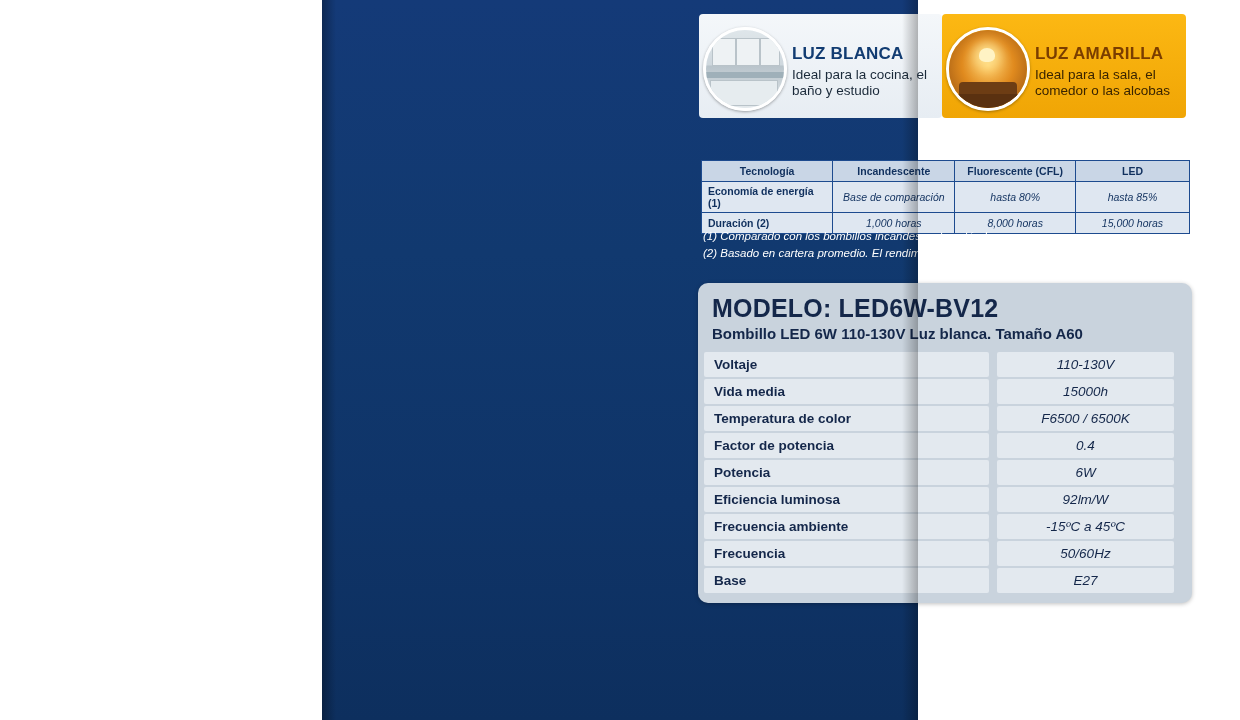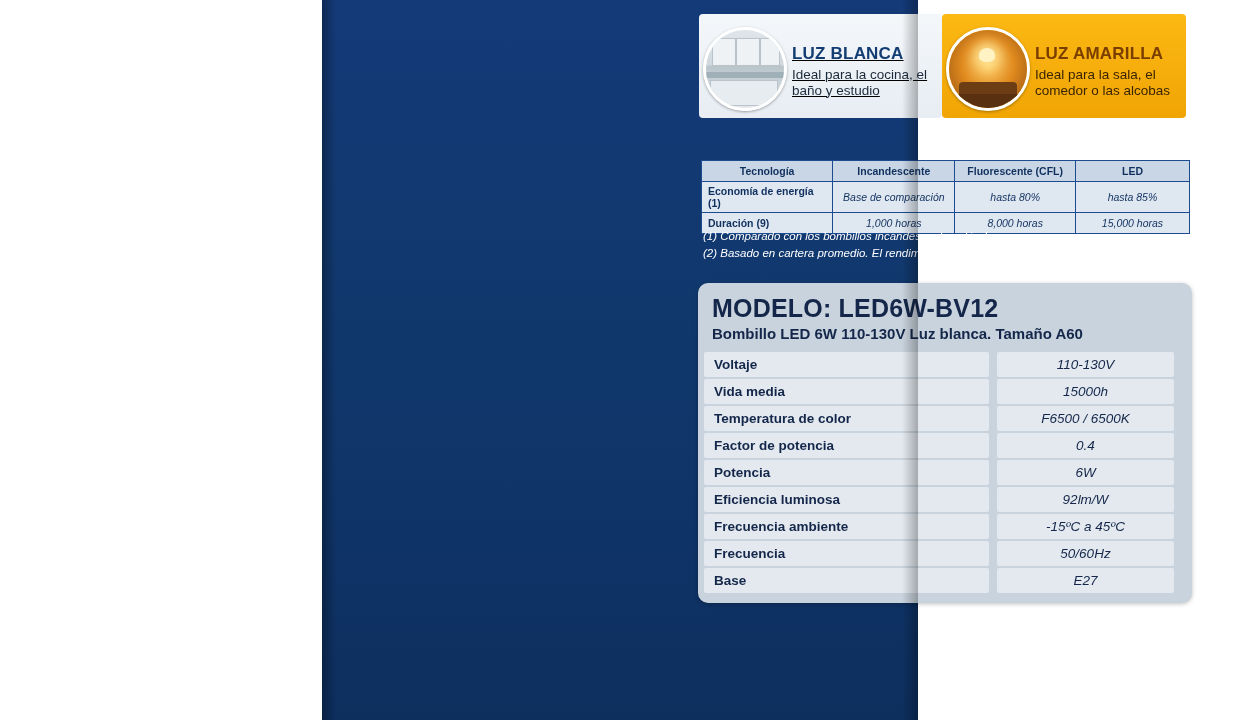--- a/index.html
+++ b/index.html
@@ -105,21 +105,21 @@
     position: absolute; left: 10px; top: 52px; width: 58px; height: 18px;
     background: #6d3d14; border-radius: 4px;
   }
   .livingroom .wall {
     position: absolute; left: 0; right: 0; bottom: 0; height: 14px; background: #5a3110;
   }
   .lb-text {
     position: absolute;
     top: 30px;
   }
-  .lb-text.left { left: 93px; width: 142px; text-decoration: underline; }
+  .lb-text.left { left: 93px; width: 142px; }
   .lb-text.right { left: 336px; width: 144px; }
   .lb-title {
     font-size: 17px;
     font-weight: bold;
     letter-spacing: .2px;
     margin: 0 0 3px 0;
   }
   .lb-title.white { color: #123c72; }
   .lb-title.amber { color: #7a3d00; }
   .lb-desc {
@@ -270,21 +270,21 @@
           <td class="val">Fluorescente (CFL)</td>
           <td class="val">LED</td>
         </tr>
         <tr>
           <td class="rowlabel">Economía de energía (1)</td>
           <td class="val">Base de comparación</td>
           <td class="val">hasta 80%</td>
           <td class="val">hasta 85%</td>
         </tr>
         <tr>
-          <td class="rowlabel">Duración (9)</td>
+          <td class="rowlabel">Duración (2)</td>
           <td class="val">1,000 horas</td>
           <td class="val">8,000 horas</td>
           <td class="val">15,000 horas</td>
         </tr>
       </tbody>
     </table>
 
     <div class="footnotes">
       <div>(1) Comparado con los bombillos incandescente estándar.</div>
       <div>(2) Basado en cartera promedio. El rendimiento puede variar.</div>

